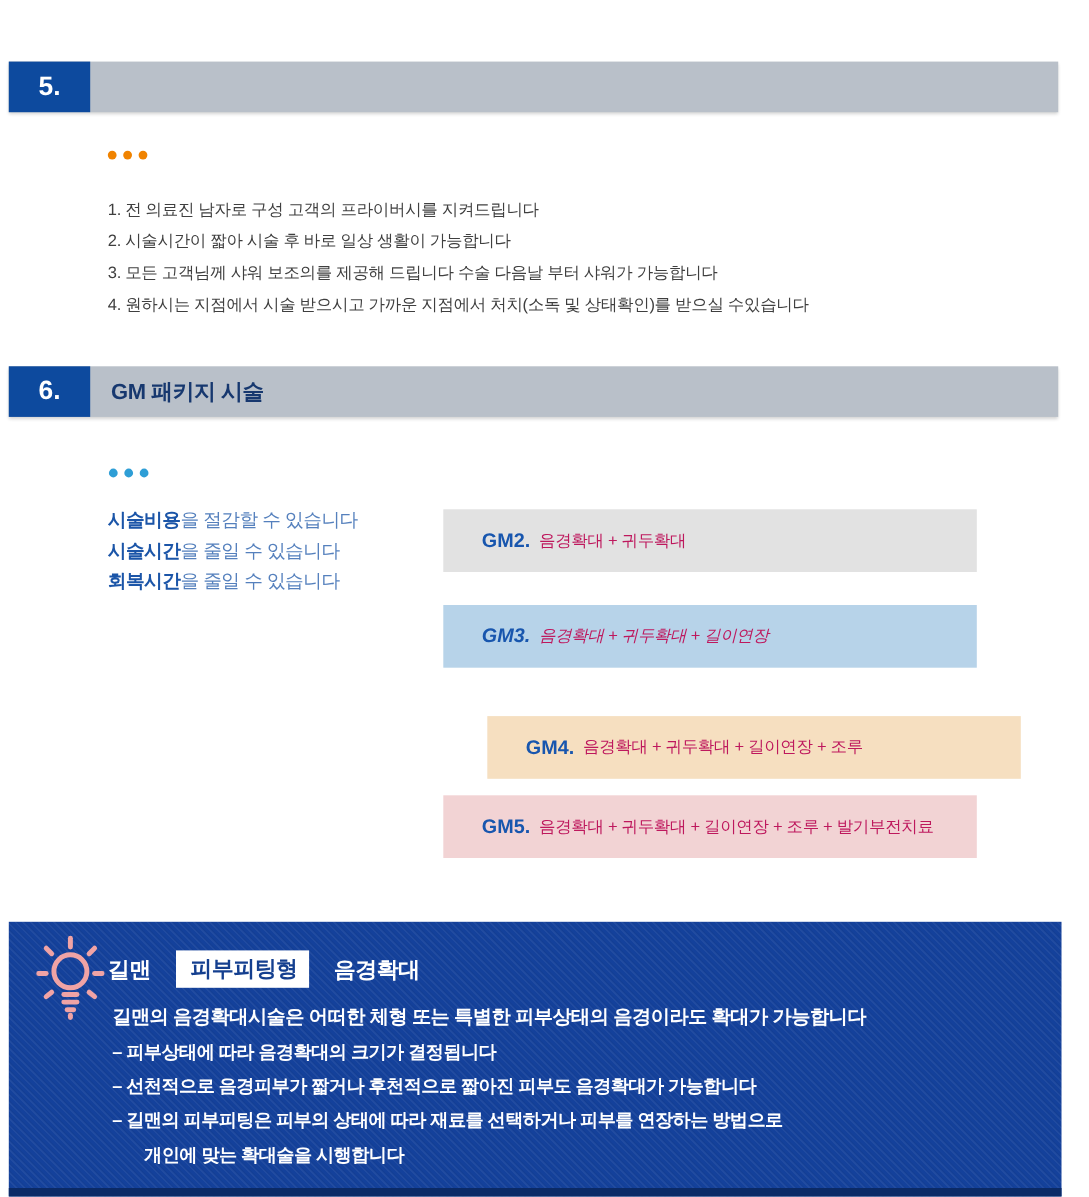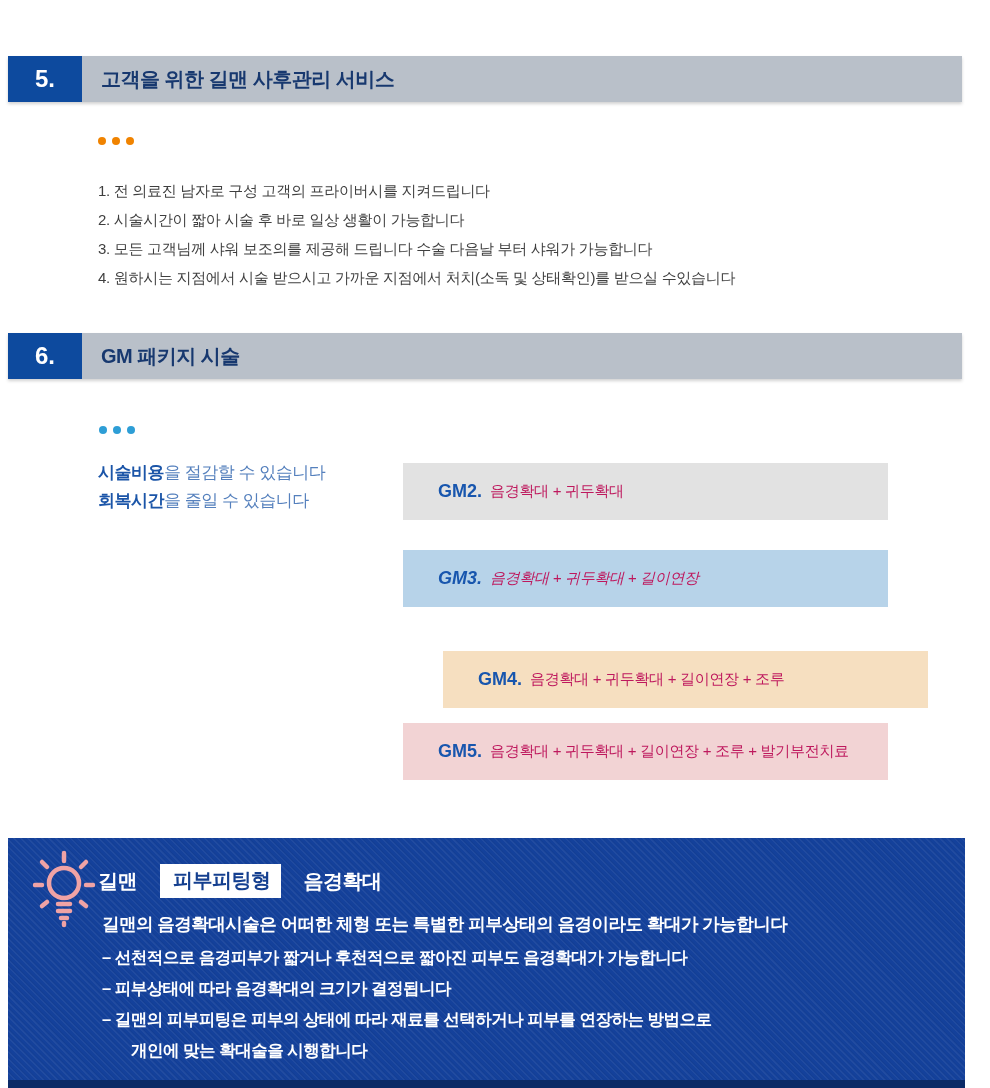--- a/index.html
+++ b/index.html
@@ -71,21 +71,20 @@
   .promo-bullets div{height:31px;line-height:31px;}
   .promo-bullets .indent{padding-left:29px;}
 </style>
 </head>
 <body>
 
 <div class="page">
 
   <div class="sec-bar" id="sec5-bar">
     <div class="numbox">5.</div>
-    <div class="bar-title">고객을 위한 길맨 사후관리 서비스</div>
   </div>
 
   <div class="dots" id="dots5">
     <span></span>
     <span></span>
     <span></span>
   </div>
 
   <div class="svc-list">
     <div>1. 전 의료진 남자로 구성 고객의 프라이버시를 지켜드립니다</div>
@@ -100,20 +99,21 @@
   </div>
 
   <div class="dots" id="dots6">
     <span></span>
     <span></span>
     <span></span>
   </div>
 
   <div class="benefits">
     <div><span class="em">시술비용</span><span class="rest">을 절감할 수 있습니다</span></div>
+    <div><span class="em">시술시간</span><span class="rest">을 줄일 수 있습니다</span></div>
     <div><span class="em">회복시간</span><span class="rest">을 줄일 수 있습니다</span></div>
   </div>
 
   <div class="pkg" id="pkg0" style="background: rgb(226, 226, 226);">
     <span class="lbl">GM2.</span>
     <span class="desc">음경확대 + 귀두확대</span>
   </div>
   <div class="pkg" id="pkg1" style="background: rgb(183, 211, 233); font-style: italic;">
     <span class="lbl">GM3.</span>
     <span class="desc">음경확대 + 귀두확대 + 길이연장</span>
@@ -147,21 +147,21 @@
         <line x1="31" y1="74" x2="31" y2="76"></line>
       </g>
     </svg>
     <div class="promo-title">
       <span>길맨</span>
       <span class="badge">피부피팅형</span>
       <span>음경확대</span>
     </div>
     <div class="promo-lead">길맨의 음경확대시술은 어떠한 체형 또는 특별한 피부상태의 음경이라도 확대가 가능합니다</div>
     <div class="promo-bullets">
+      <div>– 피부상태에 따라 음경확대의 크기가 결정됩니다</div>
       <div>– 선천적으로 음경피부가 짧거나 후천적으로 짧아진 피부도 음경확대가 가능합니다</div>
-      <div>– 피부상태에 따라 음경확대의 크기가 결정됩니다</div>
       <div>– 길맨의 피부피팅은 피부의 상태에 따라 재료를 선택하거나 피부를 연장하는 방법으로</div>
       <div class="indent">개인에 맞는 확대술을 시행합니다</div>
     </div>
     <div class="promo-bottom-strip"></div>
   </div>
 
 </div>
 
 </body></html>

